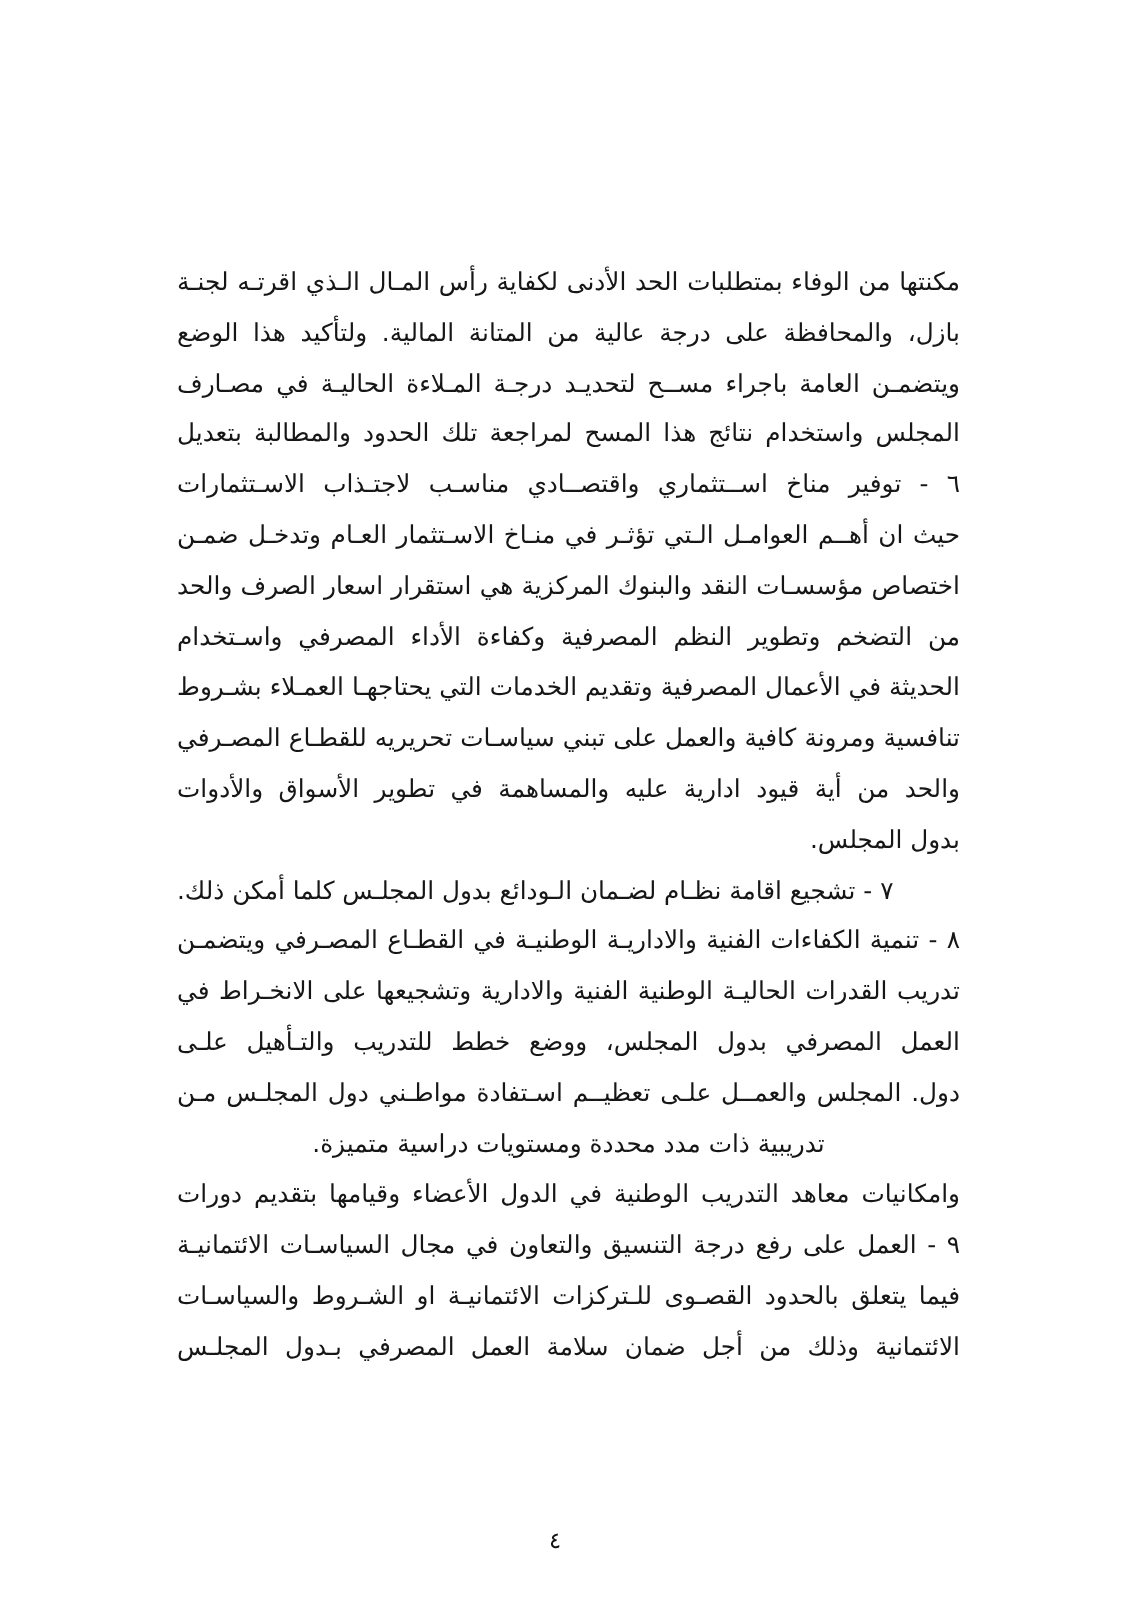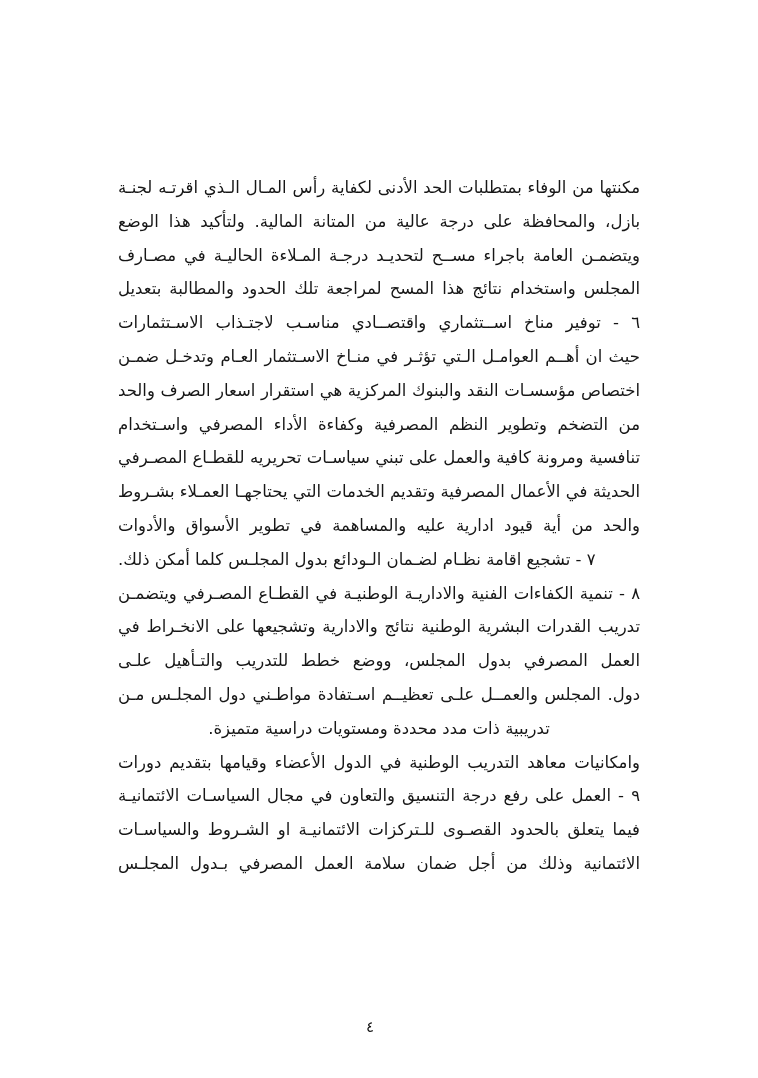--- a/index.html
+++ b/index.html
@@ -52,28 +52,29 @@
 
   <div class="ln j">مكنتها من الوفاء بمتطلبات الحد الأدنى لكفاية رأس المـال الـذي اقرتـه لجنـة</div>
   <div class="ln j">بازل، والمحافظة على درجة عالية من المتانة المالية. ولتأكيد هذا الوضع تكلـف</div>
   <div class="ln j">ويتضمـن العامة باجراء مســح لتحديـد درجـة المـلاءة الحاليـة في مصـارف دول</div>
   <div class="ln j">المجلس واستخدام نتائج هذا المسح لمراجعة تلك الحدود والمطالبة بتعديل وضع</div>
 
   <div class="ln j">٦ - توفير مناخ اســتثماري واقتصــادي مناسـب لاجتـذاب الاسـتثمارات الوطنيـة</div>
   <div class="ln j">حيث ان أهــم العوامـل الـتي تؤثـر في منـاخ الاسـتثمار العـام وتدخـل ضمـن</div>
   <div class="ln j">اختصاص مؤسسـات النقد والبنوك المركزية هي استقرار اسعار الصرف والحد</div>
   <div class="ln j">من التضخم وتطوير النظم المصرفية وكفاءة الأداء المصرفي واسـتخدام التقنيـة</div>
+  <div class="ln j">الحديثة في الأعمال المصرفية وتقديم الخدمات التي يحتاجهـا العمـلاء بشـروط</div>
   <div class="ln j">تنافسية ومرونة كافية والعمل على تبني سياسـات تحريريه للقطـاع المصـرفي</div>
-  <div class="ln j">الحديثة في الأعمال المصرفية وتقديم الخدمات التي يحتاجهـا العمـلاء بشـروط</div>
   <div class="ln j">والحد من أية قيود ادارية عليه والمساهمة في تطوير الأسواق والأدوات الماليـة</div>
+  <div class="ln r">بدول المجلس.</div>
 
   <div class="ln i">٧ - تشجيع اقامة نظـام لضـمان الـودائع بدول المجلـس كلما أمكن ذلك.</div>
 
   <div class="ln j">٨ - تنمية الكفاءات الفنية والاداريـة الوطنيـة في القطـاع المصـرفي ويتضمـن ذلـك</div>
-  <div class="ln j">تدريب القدرات البشرية الوطنية نتائج والادارية وتشجيعها على الانخـراط في</div>
+  <div class="ln j">تدريب القدرات الحاليـة الوطنية الفنية والادارية وتشجيعها على الانخـراط في</div>
   <div class="ln j">العمل المصرفي بدول المجلس، ووضع خطط للتدريب والتـأهيل علـى مسـتوى</div>
   <div class="ln j">دول. المجلس والعمــل علـى تعظيــم اسـتفادة مواطـني دول المجلـس مـن برامـج</div>
   <div class="ln c">تدريبية ذات مدد محددة ومستويات دراسية متميزة.</div>
   <div class="ln j">وامكانيات معاهد التدريب الوطنية في الدول الأعضاء وقيامها بتقديم دورات</div>
 
   <div class="ln j">٩ - العمل على رفع درجة التنسيق والتعاون في مجال السياسـات الائتمانيـة سـواء</div>
   <div class="ln j">فيما يتعلق بالحدود القصـوى للـتركزات الائتمانيـة او الشـروط والسياسـات</div>
   <div class="ln j">الائتمانية وذلك من أجل ضمان سلامة العمل المصرفي بـدول المجلـس وتوفـير</div>
 </div>
 

